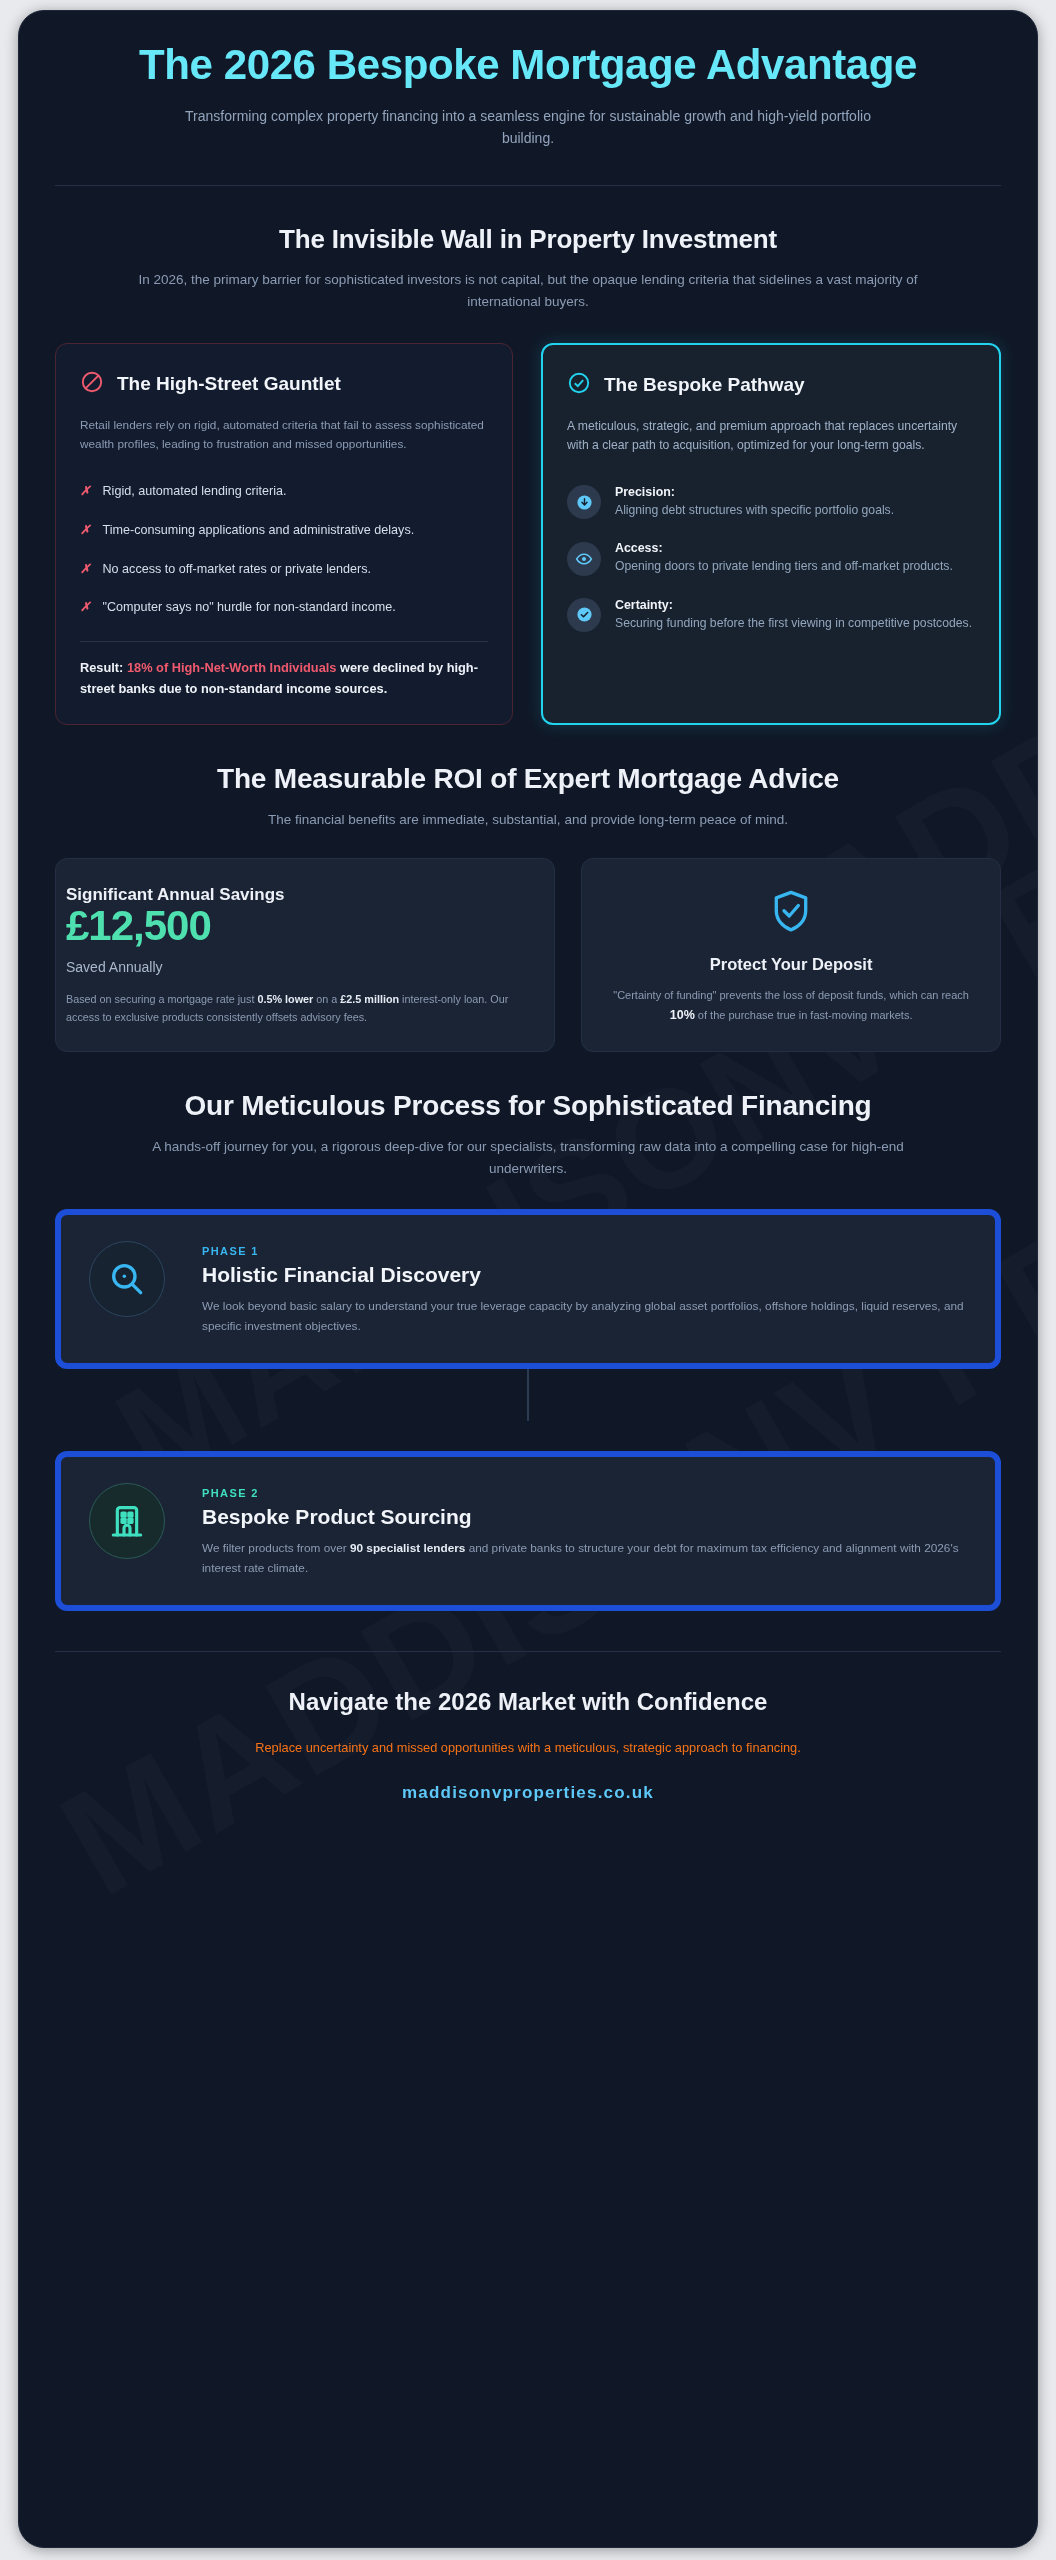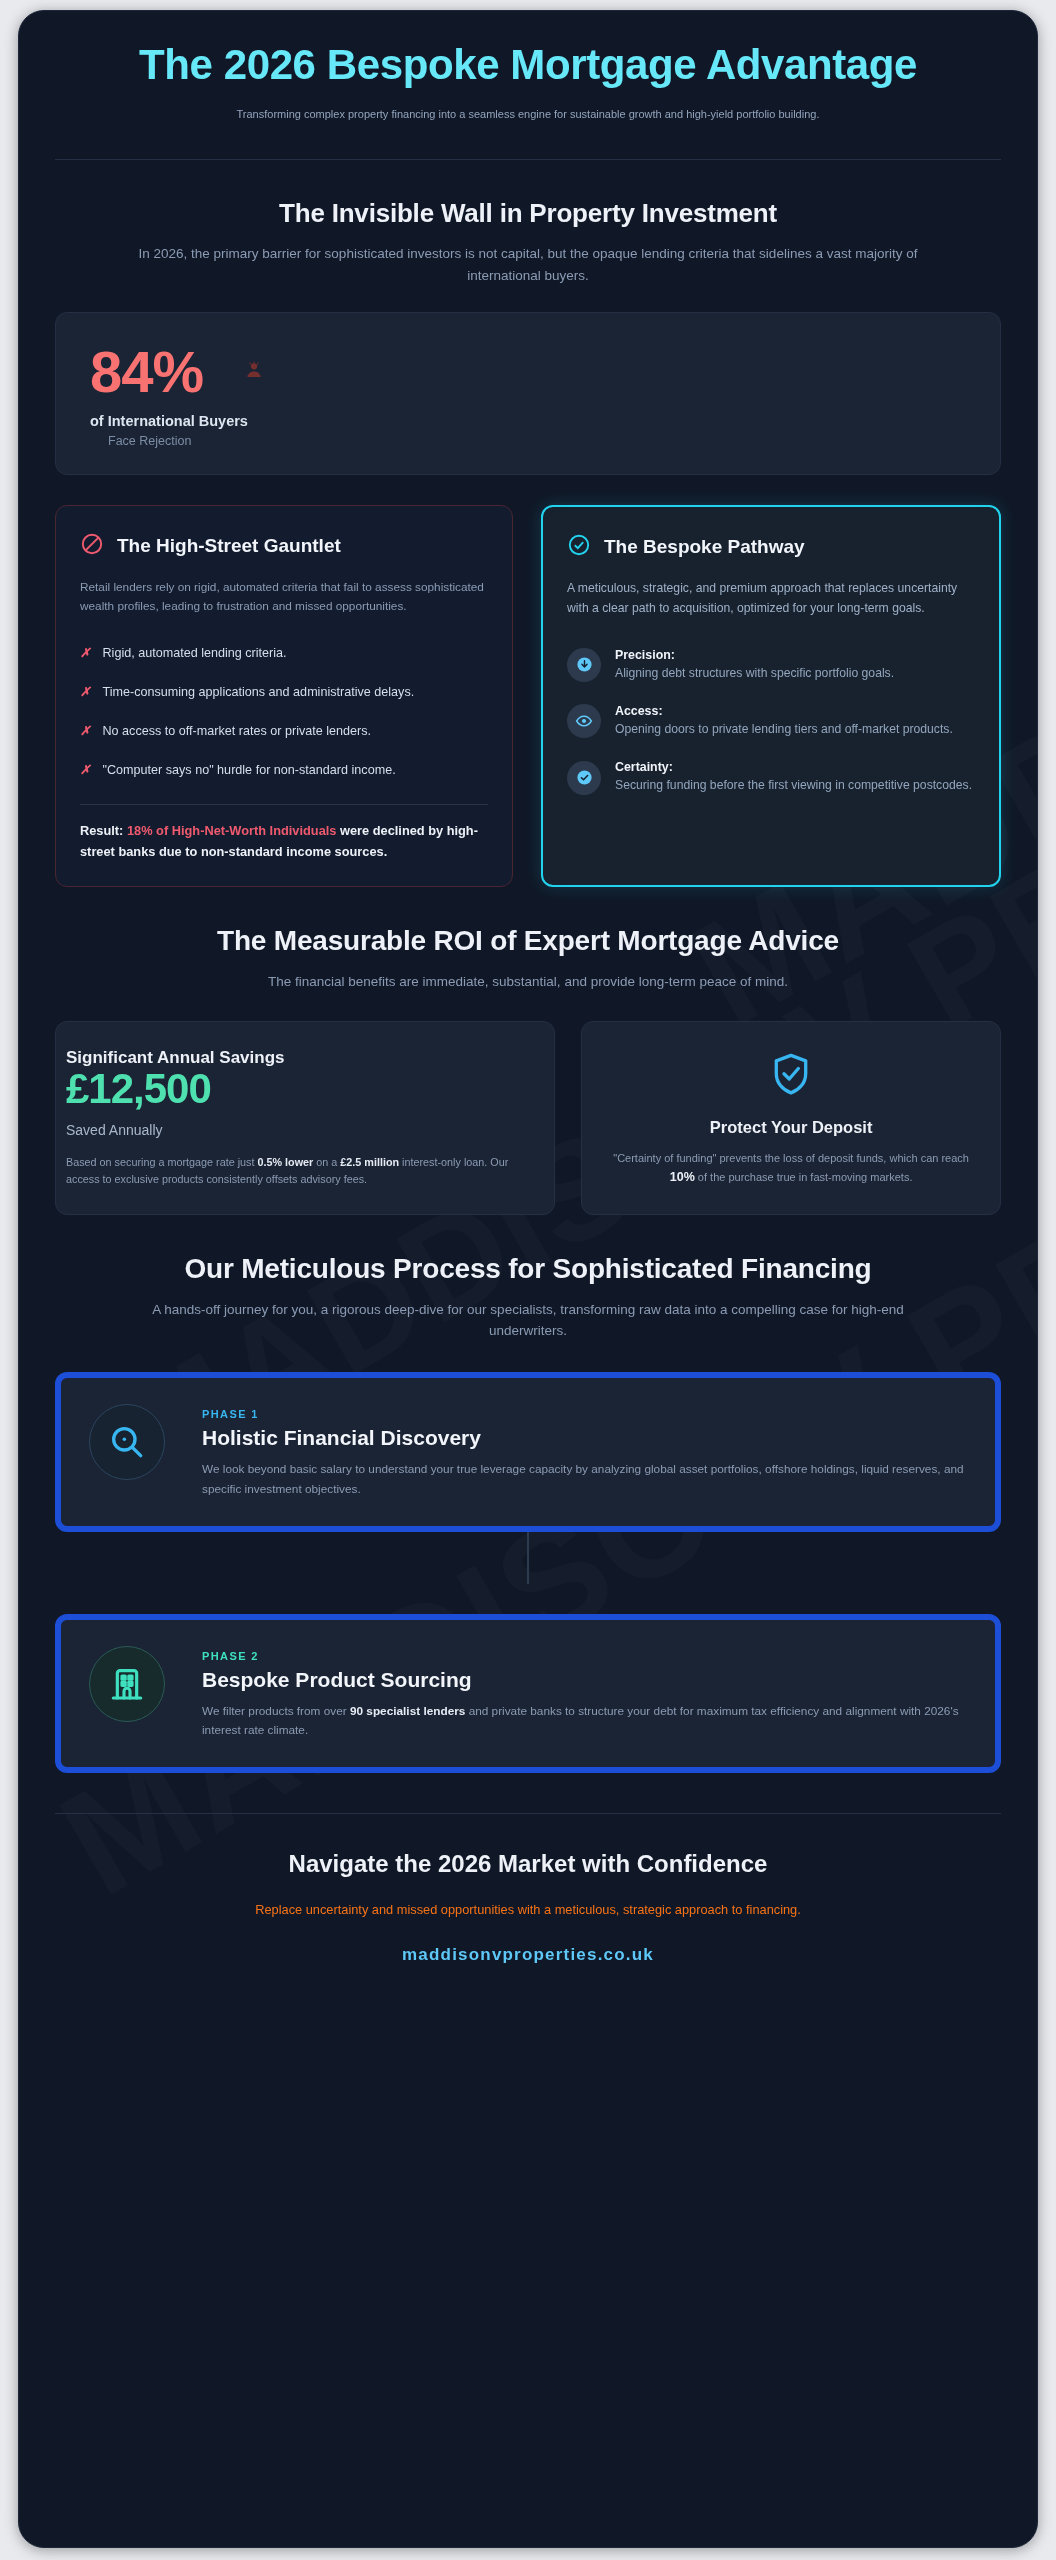--- a/index.html
+++ b/index.html
@@ -34,21 +34,21 @@
   .inner{position:relative;z-index:2;}
 
   
   .hero{padding-top:30px;text-align:center;}
   .hero h1{
     font-size:42px;line-height:1.12;font-weight:700;
     color:#67e8f9;letter-spacing:-.4px;
     padding:0 40px;
   }
   .hero p{
-    margin-top:18px;font-size:11px;line-height:1.55;
+    margin-top:18px;font-size:14px;line-height:1.55;
     color:#93a4bd;padding:0 120px;
   }
   .rule{height:1px;background:#253047;margin:36px 0 0 0;}
 
   
   .sec{padding-top:38px;text-align:center;}
   .sec h2{font-size:26px;font-weight:700;color:#eef2f8;letter-spacing:-.2px;}
   .sec .sub{
     margin-top:14px;font-size:13.5px;line-height:1.6;color:#8b9bb4;
     padding:0 70px;
@@ -170,35 +170,20 @@
       <h1>The 2026 Bespoke Mortgage Advantage</h1>
       <p>Transforming complex property financing into a seamless engine for sustainable growth and high-yield portfolio building.</p>
     </header>
     <div class="rule"></div>
 
     <section class="sec">
       <h2>The Invisible Wall in Property Investment</h2>
       <div class="sub">In 2026, the primary barrier for sophisticated investors is not capital, but the opaque lending criteria that sidelines a vast majority of international buyers.</div>
     </section>
 
-    <div class="stat-card">
-      <div class="stat-row">
-        <div class="stat-num">84%</div>
-        <div class="person-icon">
-          <svg width="22" height="22" viewBox="0 0 24 24" fill="#c0392b">
-            <circle cx="12" cy="8" r="3.4"></circle>
-            <path d="M5.2 19.5c0-3.6 3-6 6.8-6s6.8 2.4 6.8 6z"></path>
-            <path d="M7.4 4.2l1.2 1.8M16.6 4.2l-1.2 1.8M12 3v2.2" stroke="#c0392b" stroke-width="1.1" fill="none" stroke-linecap="round" opacity=".8"></path>
-            <path d="M3.5 18.6h17" stroke="#c0392b" stroke-width="1" opacity=".5"></path>
-          </svg>
-        </div>
-      </div>
-      <div class="stat-label">of International Buyers</div>
-      <div class="stat-sublabel">Face Rejection</div>
-    </div>
 
     <div class="compare">
 
       <div class="card card-bad">
         <div class="card-head">
           <span>
             <svg width="24" height="24" viewBox="0 0 24 24" fill="none" stroke="#f05a6e" stroke-width="1.9">
               <circle cx="12" cy="12" r="9.2"></circle>
               <line x1="5.6" y1="18.4" x2="18.4" y2="5.6"></line>
             </svg>

